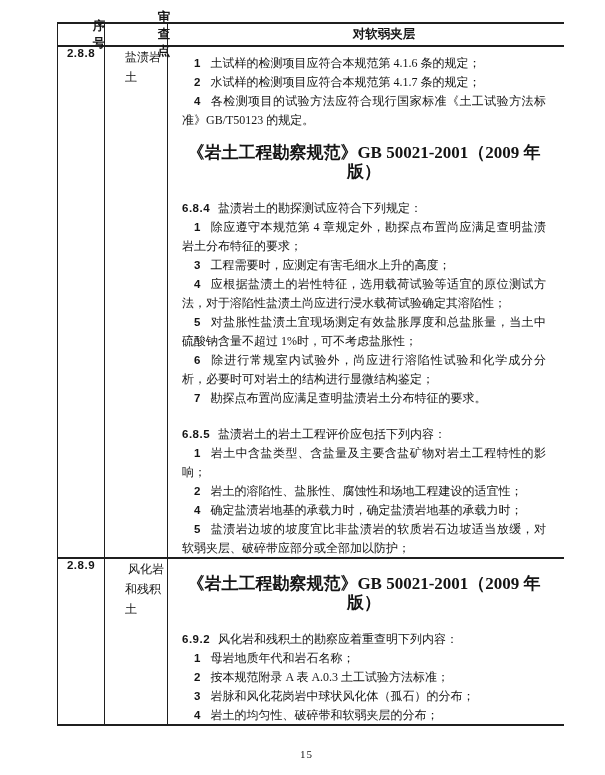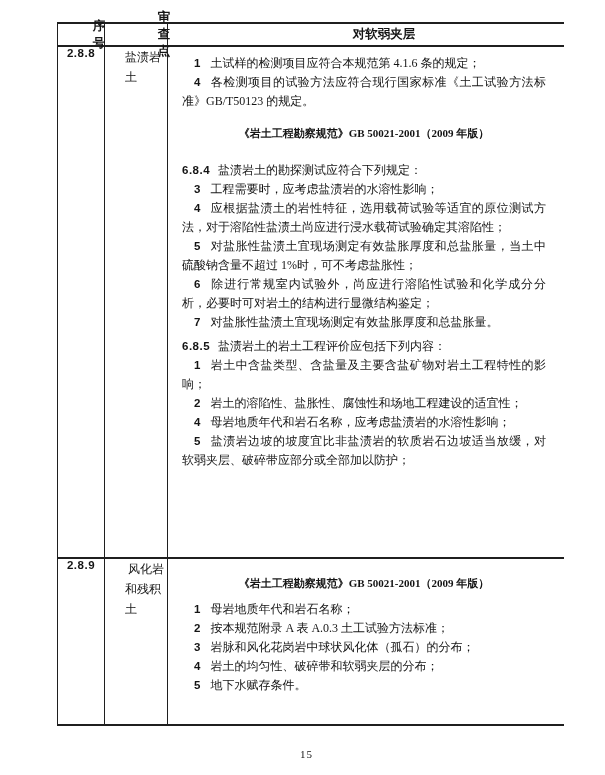--- a/index.html
+++ b/index.html
@@ -29,26 +29,26 @@
   .row-id{font-weight:bold;font-family:"Liberation Sans","DejaVu Sans",sans-serif;
     font-size:11.5px;letter-spacing:.5px;}
   .point-line{line-height:20px;font-size:12px;}
   .content-cell{
     padding:7px 18px 11px 14px;font-size:12px;line-height:19px;
     overflow:hidden;text-align:justify;
   }
   .content-cell p{margin:0;}
   p.item{text-indent:12px;}
   p.clause{text-indent:0;margin-top:18px;}
-  p.clause-gap{margin-top:5px;}
+  p.clause-gap{margin-top:17px;}
   .num{font-weight:bold;font-family:"Liberation Sans","DejaVu Sans",sans-serif;
     margin-right:10px;font-size:11.5px;}
   .clause .num{margin-right:8px;letter-spacing:.5px;}
   p.spec-heading{
-    text-align:center;font-weight:bold;font-size:11px;
+    text-align:center;font-weight:bold;font-size:17px;
     margin:13px 0 7px 0;text-indent:0;
   }
   .row-2 .content-cell p.spec-heading{margin-top:8px;}
   .page-number{
     position:absolute;left:8px;right:0;top:748px;text-align:center;
     font-size:11px;letter-spacing:1px;
   }
 </style>
 </head>
 <body>
@@ -63,47 +63,50 @@
 
   <div class="grid-row body-row row-1">
     <div class="cell col-a">
       <span class="row-id">2.8.8</span>
     </div>
     <div class="cell col-b">
       <span class="point-line">盐渍岩土</span>
     </div>
     <div class="cell content-cell">
       <p class="item"><span class="num">1</span><span>土试样的检测项目应符合本规范第 4.1.6 条的规定；</span></p>
+      <p class="item"><span class="num">2</span><span>水试样的检测项目应符合本规范第 4.1.7 条的规定；</span></p>
       <p class="item"><span class="num">4</span><span>各检测项目的试验方法应符合现行国家标准《土工试验方法标准》GB/T50123 的规定。</span></p>
       <p class="spec-heading">《岩土工程勘察规范》GB 50021-2001（2009 年版）</p>
       <p class="clause"><span class="num">6.8.4</span><span>盐渍岩土的勘探测试应符合下列规定：</span></p>
-      <p class="item"><span class="num">3</span><span>工程需要时，应考虑盐渍岩的水溶性影响；</span></p>
+      <p class="item"><span class="num">1</span><span>除应遵守本规范第 4 章规定外，勘探点布置尚应满足查明盐渍岩土分布特征的要求；</span></p>
+      <p class="item"><span class="num">3</span><span>工程需要时，应测定有害毛细水上升的高度；</span></p>
       <p class="item"><span class="num">4</span><span>应根据盐渍土的岩性特征，选用载荷试验等适宜的原位测试方法，对于溶陷性盐渍土尚应进行浸水载荷试验确定其溶陷性；</span></p>
       <p class="item"><span class="num">5</span><span>对盐胀性盐渍土宜现场测定有效盐胀厚度和总盐胀量，当土中硫酸钠含量不超过 1%时，可不考虑盐胀性；</span></p>
       <p class="item"><span class="num">6</span><span>除进行常规室内试验外，尚应进行溶陷性试验和化学成分分析，必要时可对岩土的结构进行显微结构鉴定；</span></p>
-      <p class="item"><span class="num">7</span><span>对盐胀性盐渍土宜现场测定有效盐胀厚度和总盐胀量。</span></p>
+      <p class="item"><span class="num">7</span><span>勘探点布置尚应满足查明盐渍岩土分布特征的要求。</span></p>
       <p class="clause clause-gap"><span class="num">6.8.5</span><span>盐渍岩土的岩土工程评价应包括下列内容：</span></p>
       <p class="item"><span class="num">1</span><span>岩土中含盐类型、含盐量及主要含盐矿物对岩土工程特性的影响；</span></p>
       <p class="item"><span class="num">2</span><span>岩土的溶陷性、盐胀性、腐蚀性和场地工程建设的适宜性；</span></p>
-      <p class="item"><span class="num">4</span><span>母岩地质年代和岩石名称，应考虑盐渍岩的水溶性影响；</span></p>
+      <p class="item"><span class="num">4</span><span>确定盐渍岩地基的承载力时，确定盐渍岩地基的承载力时；</span></p>
       <p class="item"><span class="num">5</span><span>盐渍岩边坡的坡度宜比非盐渍岩的软质岩石边坡适当放缓，对软弱夹层、破碎带应部分或全部加以防护；</span></p>
       <p class="item"></p>
     </div>
   </div>
 
   <div class="grid-row body-row row-2">
     <div class="cell col-a">
       <span class="row-id">2.8.9</span>
     </div>
     <div class="cell col-b">
       <span class="point-line">风化岩</span>
       <span class="point-line">和残积土</span>
     </div>
     <div class="cell content-cell">
       <p class="spec-heading">《岩土工程勘察规范》GB 50021-2001（2009 年版）</p>
+      <p class="clause"><span class="num">6.9.2</span><span>风化岩和残积土的勘察应着重查明下列内容：</span></p>
       <p class="item"><span class="num">1</span><span>母岩地质年代和岩石名称；</span></p>
       <p class="item"><span class="num">2</span><span>按本规范附录 A 表 A.0.3 土工试验方法标准；</span></p>
       <p class="item"><span class="num">3</span><span>岩脉和风化花岗岩中球状风化体（孤石）的分布；</span></p>
       <p class="item"><span class="num">4</span><span>岩土的均匀性、破碎带和软弱夹层的分布；</span></p>
       <p class="item"><span class="num">5</span><span>地下水赋存条件。</span></p>
     </div>
   </div>
 
 </div>
 

